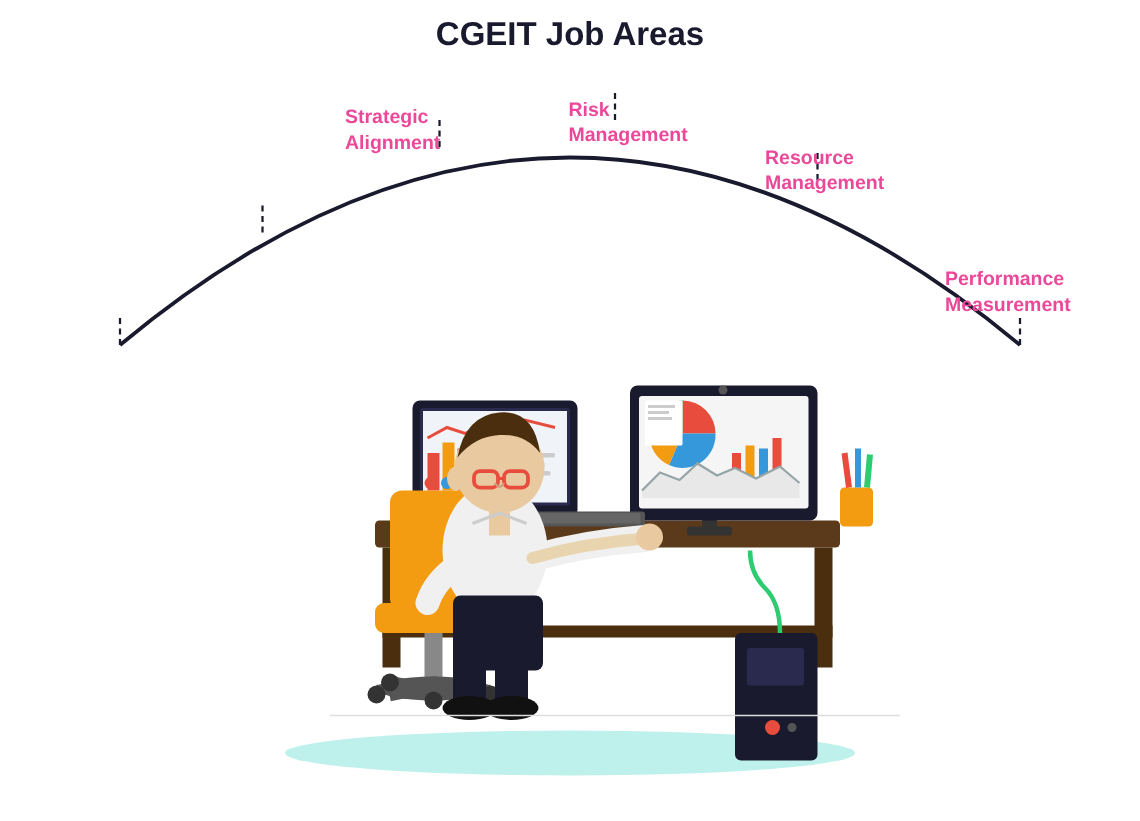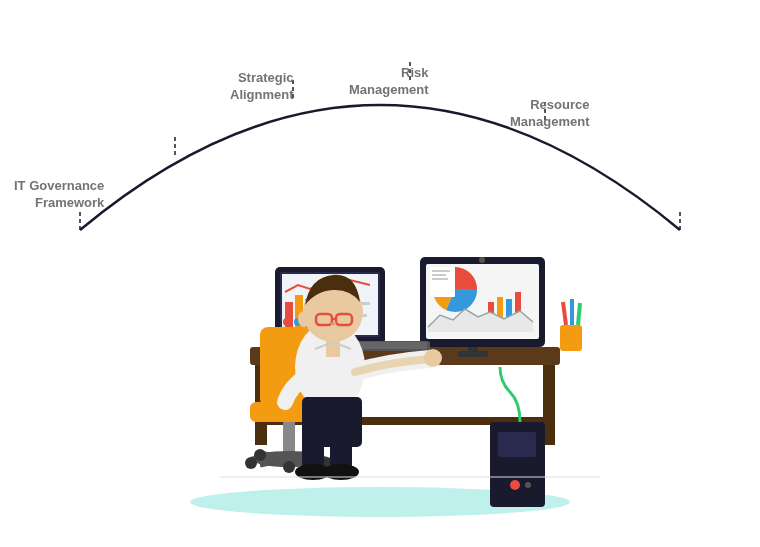--- a/index.html
+++ b/index.html
@@ -39,44 +39,44 @@
       top: 0;
       left: 0;
       width: 760px;
       height: 260px;
       pointer-events: none;
     }
 
     
     .label {
       position: absolute;
-      text-align: right;
+      text-align: left;
       font-size: 13px;
       font-weight: 600;
-      color: #737373;
+      color: #ec4899;
       line-height: 1.3;
     }
 
     .label-it-governance {
       left: 14px;
       top: 178px;
     }
 
     .label-value-delivery {
       left: 120px;
       top: 110px;
     }
 
     .label-strategic-alignment {
       left: 230px;
       top: 70px;
     }
 
     .label-risk-management {
-      left: 349px;
+      left: 379px;
       top: 65px;
     }
 
     .label-resource-management {
       left: 510px;
       top: 97px;
     }
 
     .label-performance {
       left: 630px;
@@ -103,42 +103,43 @@
       transform: translateX(-50%);
       width: 520px;
       height: 400px;
     }
   </style>
 </head>
 <body>
 
 <div class="container">
 
+  <div class="title">CGEIT Job Areas</div>
 
   <svg class="arc-svg" viewBox="0 0 760 260">
 
     <path d="M 80 230 Q 380 -20 680 230" fill="none" stroke="#1a1a2e" stroke-width="2.5"></path>
 
     <line x1="80" y1="230" x2="80" y2="210" stroke="#1a1a2e" stroke-width="1.5" stroke-dasharray="4,3"></line>
 
     <line x1="175" y1="155" x2="175" y2="135" stroke="#1a1a2e" stroke-width="1.5" stroke-dasharray="4,3"></line>
 
     <line x1="293" y1="98" x2="293" y2="78" stroke="#1a1a2e" stroke-width="1.5" stroke-dasharray="4,3"></line>
 
     <line x1="410" y1="80" x2="410" y2="60" stroke="#1a1a2e" stroke-width="1.5" stroke-dasharray="4,3"></line>
 
     <line x1="545" y1="120" x2="545" y2="100" stroke="#1a1a2e" stroke-width="1.5" stroke-dasharray="4,3"></line>
 
     <line x1="680" y1="230" x2="680" y2="210" stroke="#1a1a2e" stroke-width="1.5" stroke-dasharray="4,3"></line>
   </svg>
 
-  <div class="label label-it-governance">IT Governance<br>Framework</div>
   <div class="label label-strategic-alignment">Strategic<br>Alignment</div>
   <div class="label label-risk-management">Risk<br>Management</div>
   <div class="label label-resource-management">Resource<br>Management</div>
+  <div class="label label-performance">Performance<br>Measurement</div>
 
   <div class="shadow-ellipse"></div>
 
   <svg class="main-svg" viewBox="0 0 520 400">
 
     <rect x="130" y="220" width="310" height="18" rx="3" fill="#5a3a1a"></rect>
 
     <rect x="135" y="238" width="12" height="80" fill="#4a2e0e"></rect>
     <rect x="423" y="238" width="12" height="80" fill="#4a2e0e"></rect>
 

